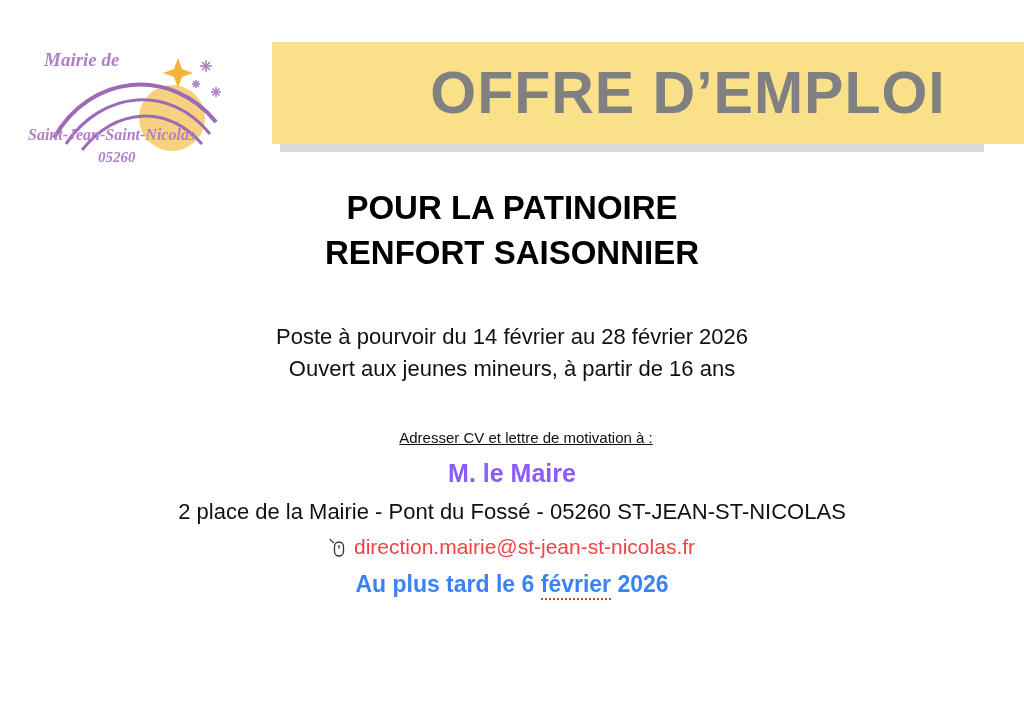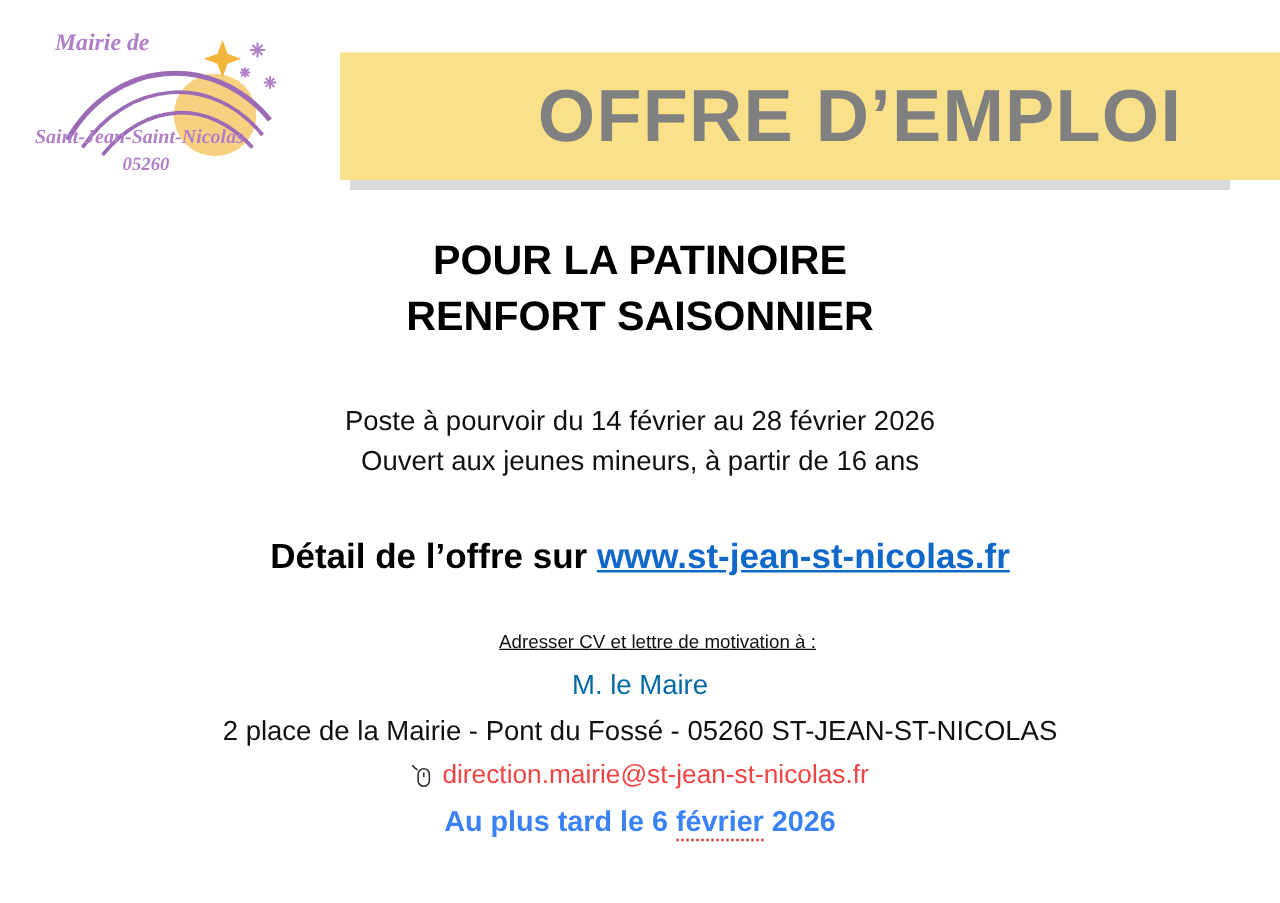--- a/index.html
+++ b/index.html
@@ -18,21 +18,21 @@
   .page {
     position: relative;
     width: 1024px;
     height: 722px;
   }
 
   
   .logo {
     position: absolute;
     left: 20px;
-    top: 4px;
+    top: 30px;
     width: 250px;
     height: 150px;
     text-align: center;
   }
   .logo-svg {
     display: block;
   }
 
   
   .banner-wrap {
@@ -109,22 +109,23 @@
     margin-top: 44px;
   }
   .contact-head {
     font-size: 15px;
     text-decoration: underline;
     color: #111;
     margin-left: 28px;
   }
   .contact-name {
     margin-top: 13px;
-    font-size: 22px;
-    color: #0369a1;
+    font-size: 25px;
+    color: #8b5cf6;
+    font-weight: bold;
   }
   .contact-address {
     margin-top: 11px;
     font-size: 22px;
     color: #111;
   }
   .contact-email {
     margin-top: 10px;
     font-size: 21px;
     color: #ef4444;
@@ -206,23 +207,20 @@
     <div class="job-title">
       <div>POUR LA PATINOIRE</div>
       <div>RENFORT SAISONNIER</div>
     </div>
 
     <div class="period">
       <div>Poste à pourvoir du 14 février au 28 février 2026</div>
       <div>Ouvert aux jeunes mineurs, à partir de 16 ans</div>
     </div>
 
-    <div class="detail-line">
-      <span>Détail de l’offre sur </span><a class="detail-url" href="#">www.st-jean-st-nicolas.fr</a>
-    </div>
 
     <div class="contact">
       <div class="contact-head">Adresser CV et lettre de motivation à :</div>
       <div class="contact-name">M. le Maire</div>
       <div class="contact-address">2 place de la Mairie - Pont du Fossé - 05260 ST-JEAN-ST-NICOLAS</div>
       <div class="contact-email">
         <span class="mouse-icon">
           <svg width="18" height="20" viewBox="0 0 18 20" xmlns="http://www.w3.org/2000/svg" aria-hidden="true">
             <rect x="5.5" y="4" width="9" height="14" rx="4.5" fill="none" stroke="#333" stroke-width="1.3"></rect>
             <line x1="10" y1="7" x2="10" y2="10.5" stroke="#333" stroke-width="1.3"></line>

